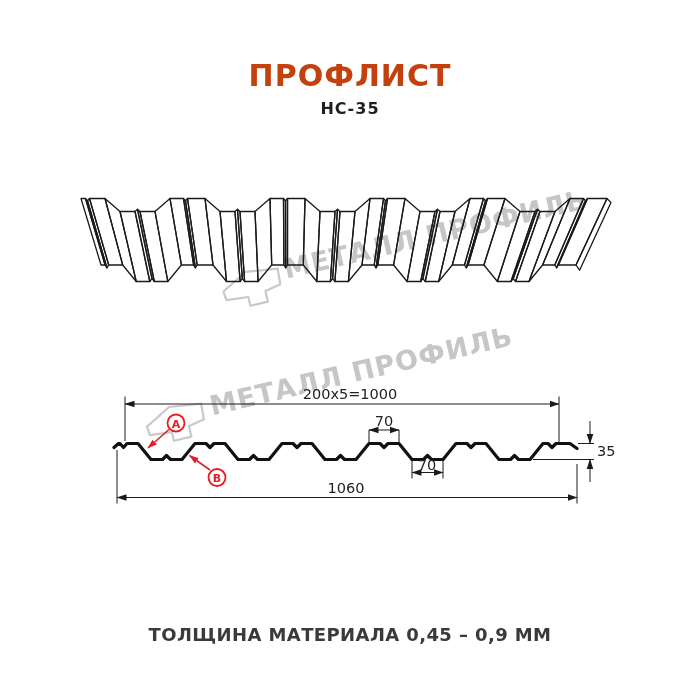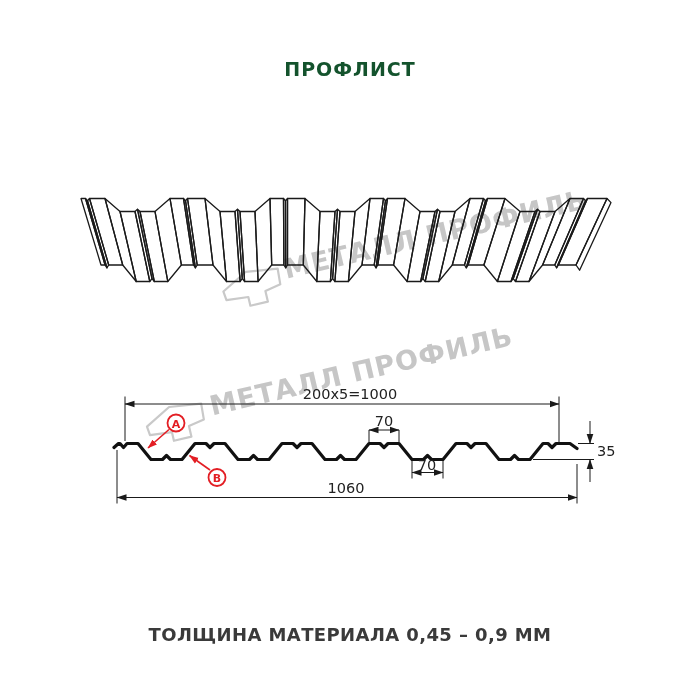--- a/index.html
+++ b/index.html
@@ -1,36 +1,37 @@
 <!DOCTYPE html>
 <html><head>
 <meta charset="utf-8">
 <style>
   html,body{margin:0;padding:0;background:#ffffff;}
   #page{position:relative;width:700px;height:700px;background:#ffffff;overflow:hidden;
         font-family:"DejaVu Sans","Liberation Sans",sans-serif;}
   .title{position:absolute;left:0;top:58px;width:700px;text-align:center;
-         font-size:19px;font-weight:bold;color:#14532d;letter-spacing:1px;}
+         font-size:30px;font-weight:bold;color:#c2410c;letter-spacing:1px;}
   .subtitle{position:absolute;left:0;top:99px;width:700px;text-align:center;
          font-size:16px;font-weight:bold;color:#1f1f1f;letter-spacing:1px;}
   .footer{position:absolute;left:0;top:612px;width:700px;text-align:center;
          font-size:18px;font-weight:bold;color:#3a3a3a;letter-spacing:0.4px;margin-top:12px;}
   svg{position:absolute;left:0;top:0;}
   .dimtxt{font-size:14.5px;fill:#222222;font-family:"DejaVu Sans","Liberation Sans",sans-serif;}
   .callout-letter{font-size:11px;font-weight:bold;fill:#e31e24;
          font-family:"DejaVu Sans","Liberation Sans",sans-serif;}
   .wmtext{font-size:27px;font-weight:bold;fill:#c6c6c6;letter-spacing:1px;
          font-family:"DejaVu Sans","Liberation Sans",sans-serif;}
 </style>
 </head>
 <body>
 
 <div id="page">
 
   <div class="title">ПРОФЛИСТ</div>
+  <div class="subtitle">НС-35</div>
 
   <svg width="700" height="700" viewBox="0 0 700 700">
     <defs>
       <marker id="ab" markerWidth="11" markerHeight="9" refX="9.5" refY="4" orient="auto-start-reverse" markerUnits="userSpaceOnUse">
         <path d="M0,0.7 L10,4 L0,7.3 Z" fill="#1a1a1a"></path>
       </marker>
       <marker id="ar" markerWidth="11" markerHeight="9" refX="9" refY="4" orient="auto" markerUnits="userSpaceOnUse">
         <path d="M0,0.7 L9.5,4 L0,7.3 Z" fill="#e31e24"></path>
       </marker>
     </defs>

